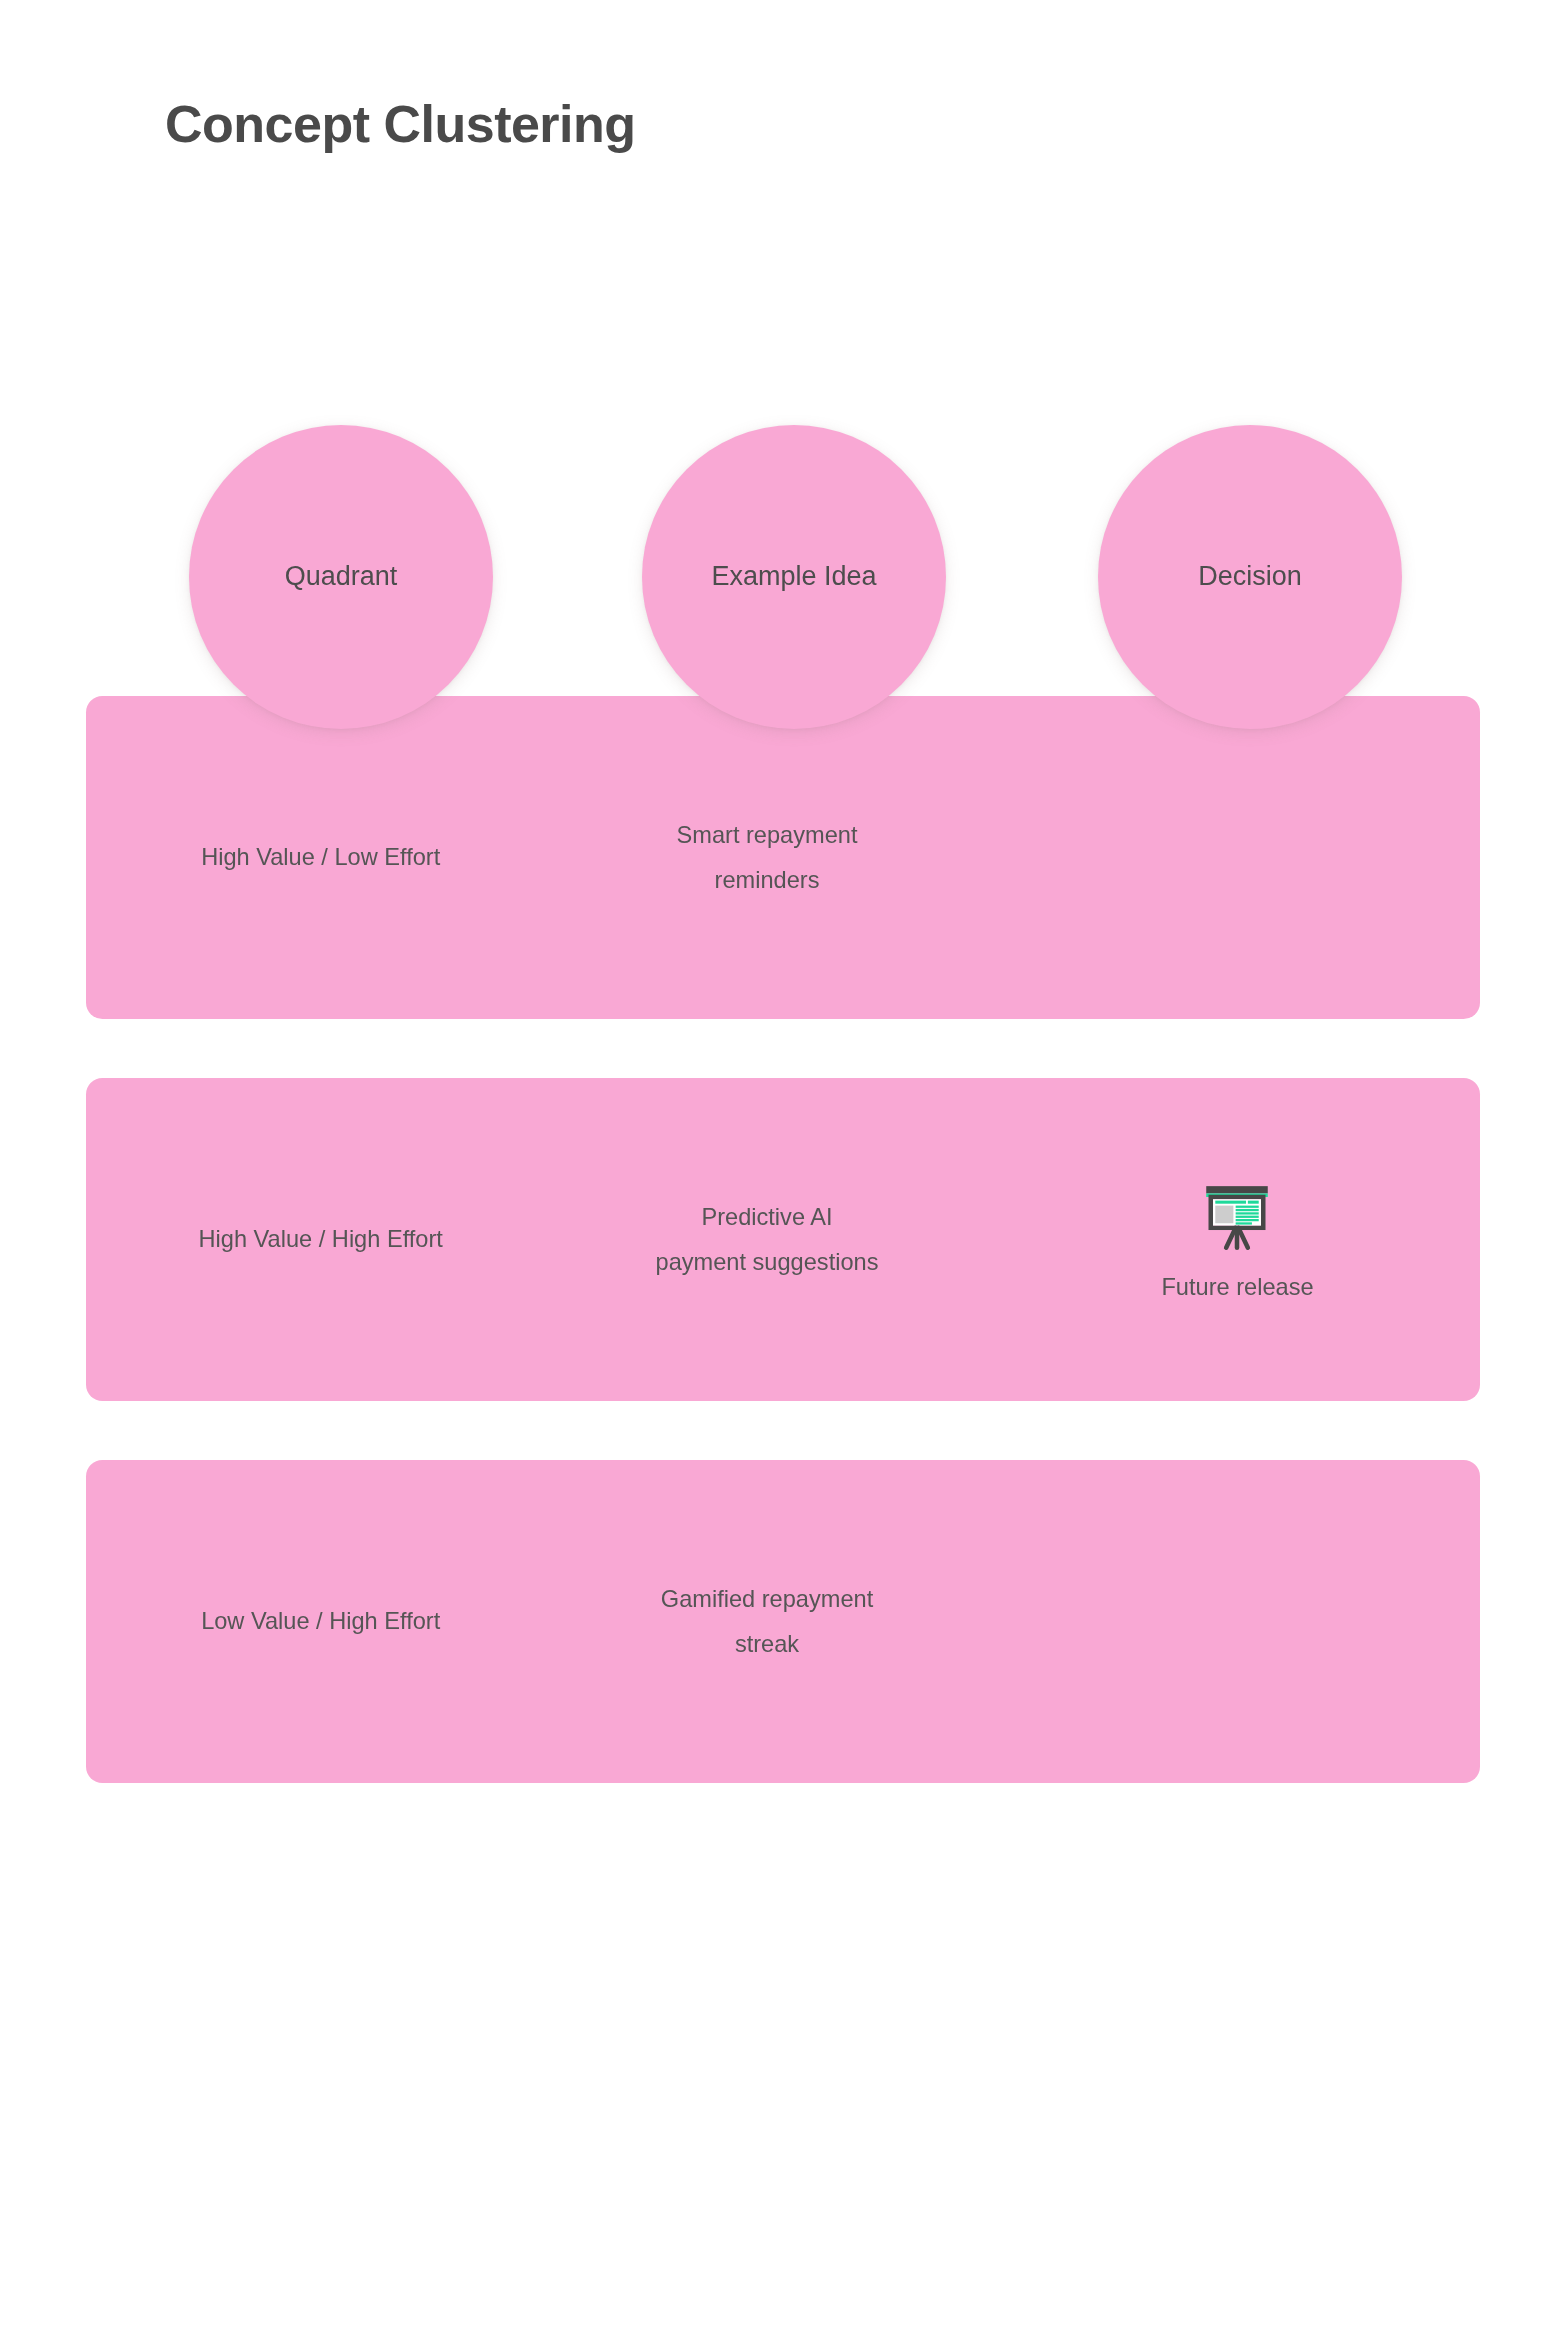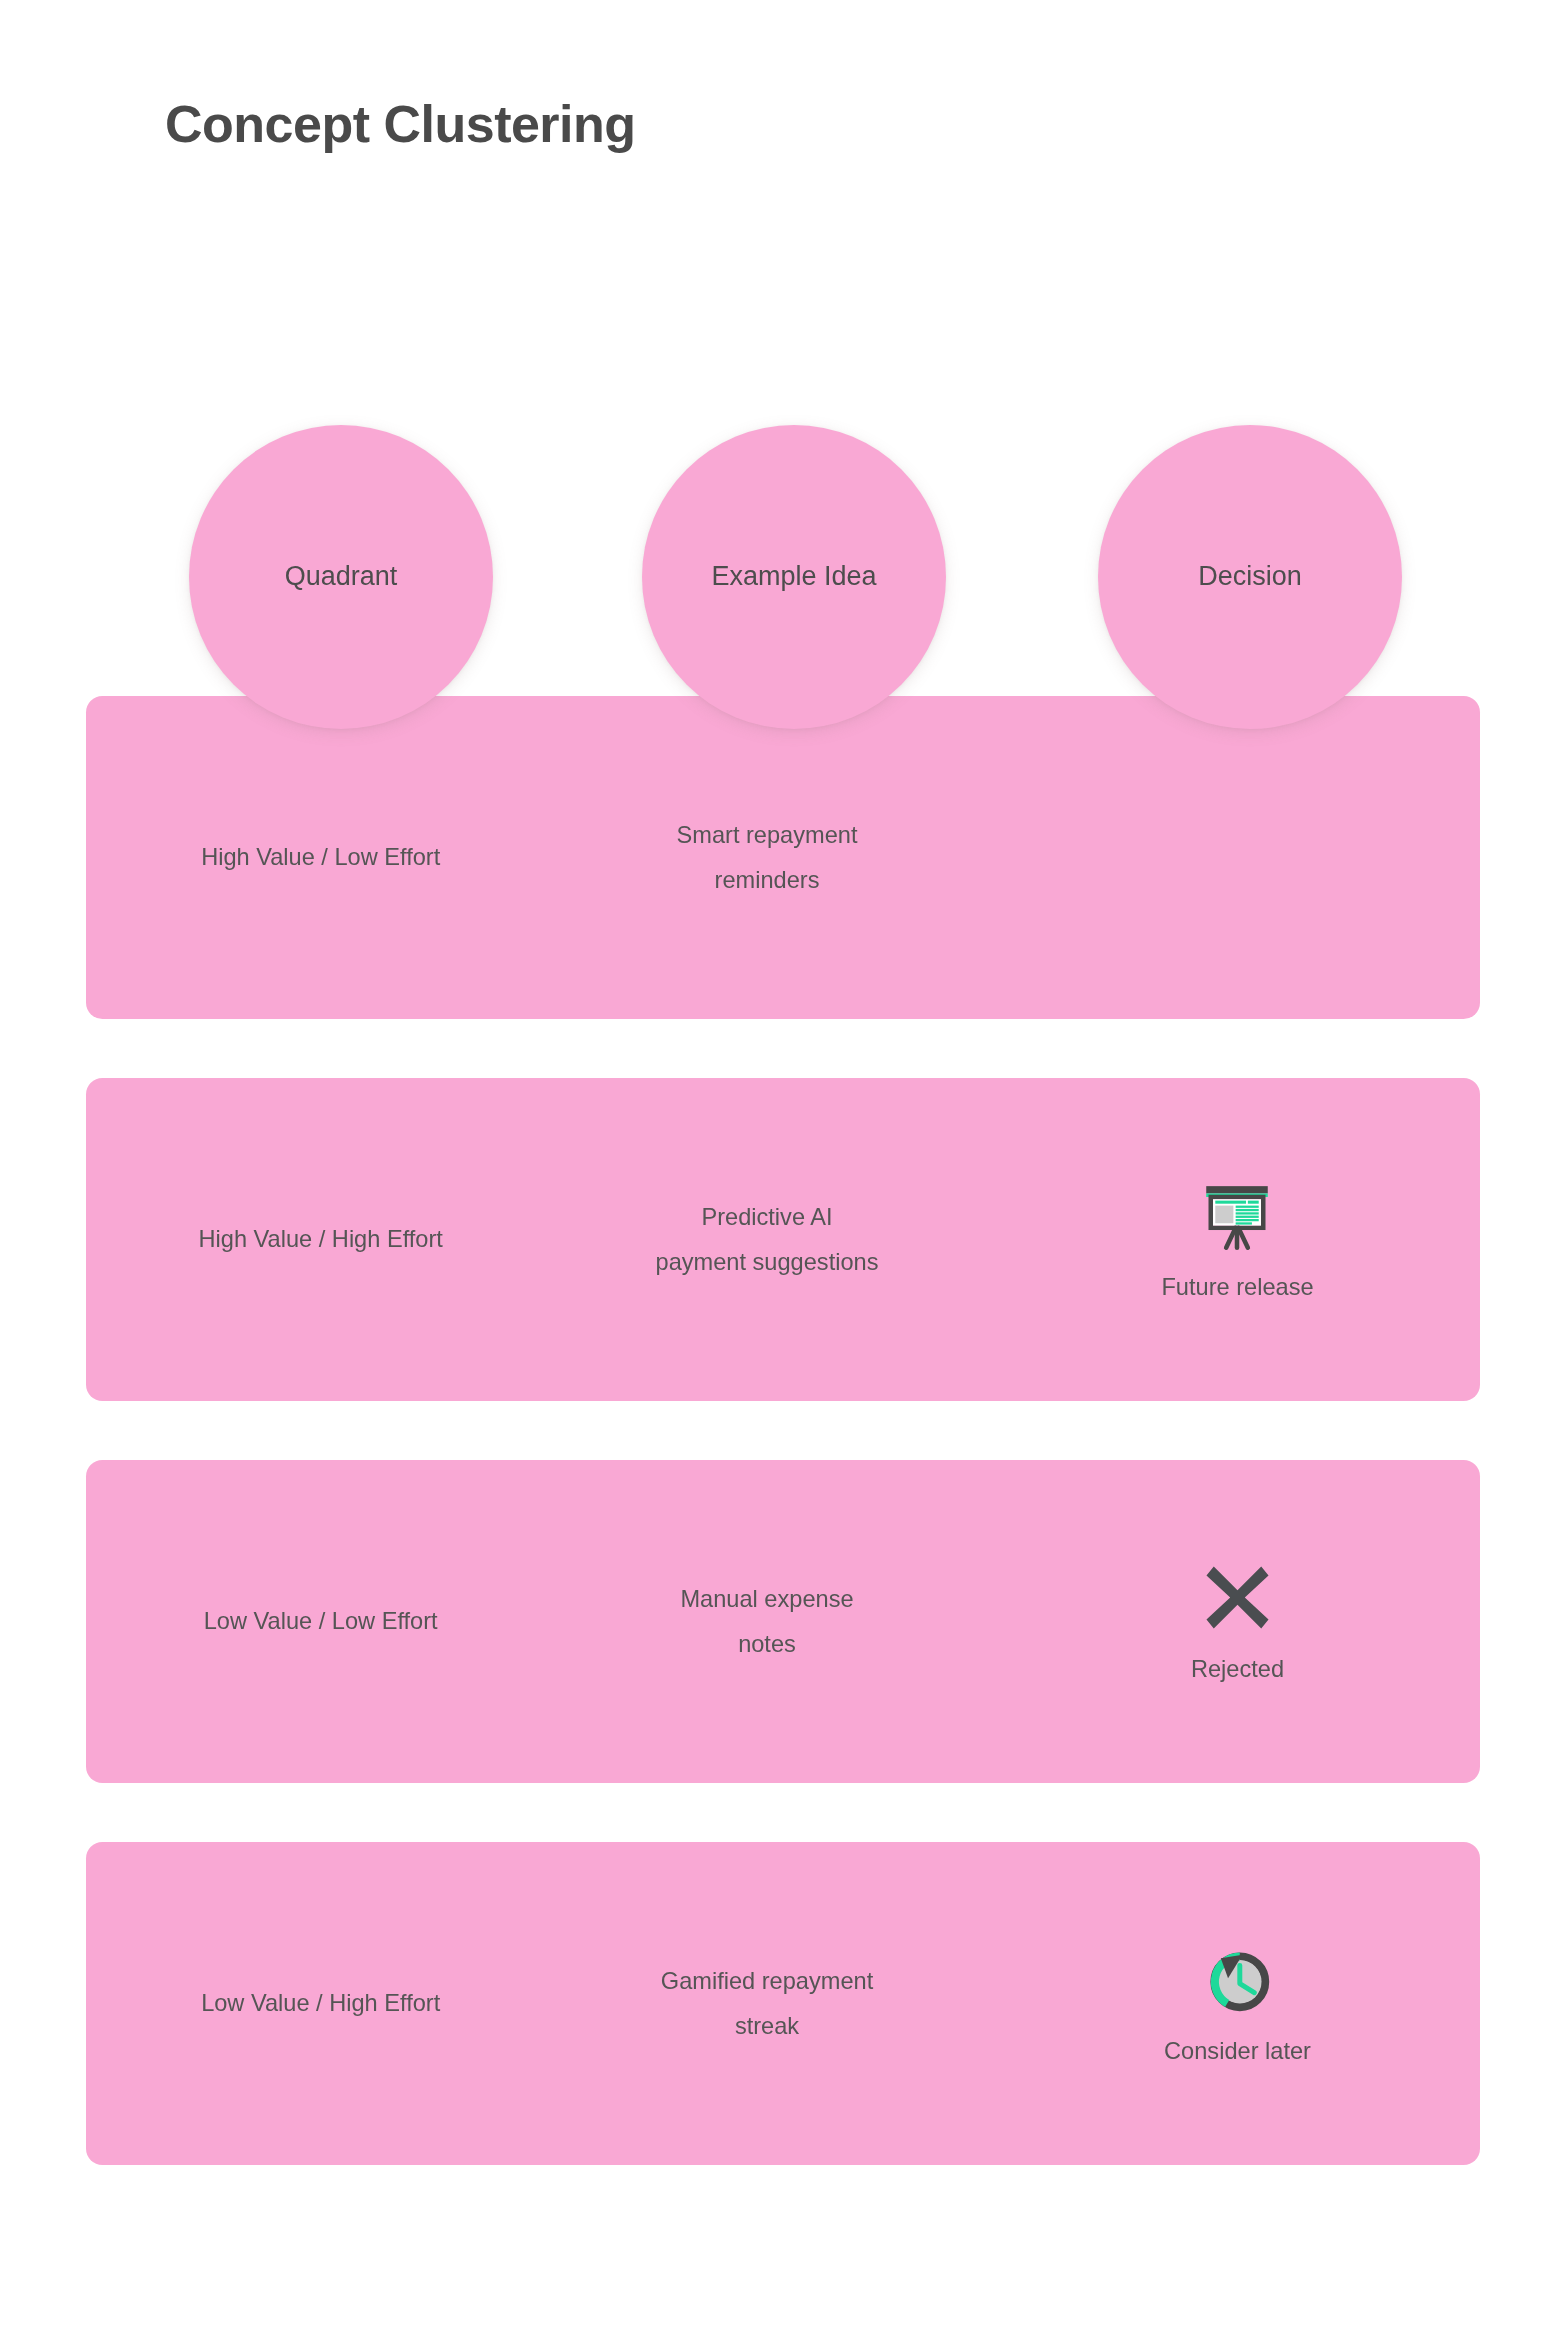--- a/index.html
+++ b/index.html
@@ -235,77 +235,33 @@
               <path d="M43.5 55 L54 77" stroke="#474747" stroke-width="5" stroke-linecap="round" fill="none"></path>
               <path d="M42 57 L42 77" stroke="#474747" stroke-width="5" stroke-linecap="round" fill="none"></path>
             </svg>
           </div>
           <span class="decision-text">Future release</span>
         </div>
       </div>
 
     </div>
 
-    <div class="row-card">
-
-      <div class="cell cell-quadrant">
-        <span class="quadrant-text">Low Value / Low Effort</span>
-      </div>
-
-      <div class="cell cell-idea">
-        <div class="idea-text">
-          <div>Manual expense</div>
-          <div>notes</div>
-        </div>
-      </div>
-
-      <div class="cell cell-decision">
-        <div class="decision-wrap">
-          <div class="decision-icon">
-            <svg width="73" height="73" viewBox="0 0 80 80" aria-hidden="true">
-              <path d="M14 6 L40 32 L66 6 L74 16 L48 40 L74 64 L66 74 L40 48 L14 74 L6 64 L32 40 L6 16 Z" fill="#4a4d50"></path>
-            </svg>
-          </div>
-          <span class="decision-text">Rejected</span>
-        </div>
-      </div>
-
-    </div>
 
     <div class="row-card">
 
       <div class="cell cell-quadrant">
         <span class="quadrant-text">Low Value / High Effort</span>
       </div>
 
       <div class="cell cell-idea">
         <div class="idea-text">
           <div>Gamified repayment</div>
           <div>streak</div>
         </div>
       </div>
 
-      <div class="cell cell-decision">
-        <div class="decision-wrap">
-          <div class="decision-icon">
-            <svg width="76" height="76" viewBox="0 0 84 84" aria-hidden="true">
-
-              <circle cx="44" cy="44" r="28" fill="none" stroke="#474747" stroke-width="9"></circle>
-
-              <circle cx="44" cy="44" r="24" fill="#cdcdcd"></circle>
-
-              <path d="M 44 16 A 28 28 0 0 0 30 68" fill="none" stroke="#1ed99a" stroke-width="9" stroke-linecap="butt"></path>
-
-              <path d="M47 14 L23 18 L31 40 Z" fill="#474747"></path>
-
-              <path d="M44 26 L44 46 L60 56" fill="none" stroke="#1ed99a" stroke-width="5.5" stroke-linecap="round" stroke-linejoin="round"></path>
-            </svg>
-          </div>
-          <span class="decision-text">Consider later</span>
-        </div>
-      </div>
 
     </div>
 
   </div>
 
 </div>
 
 
 </body></html>

